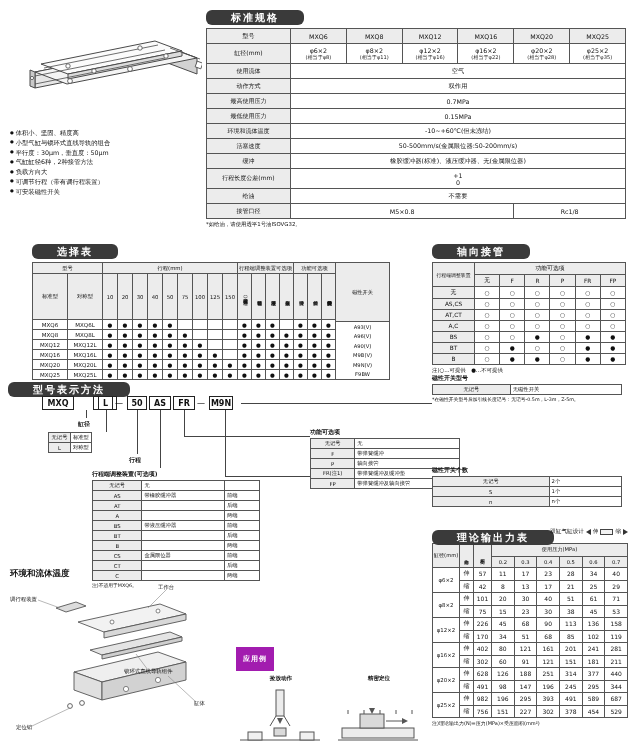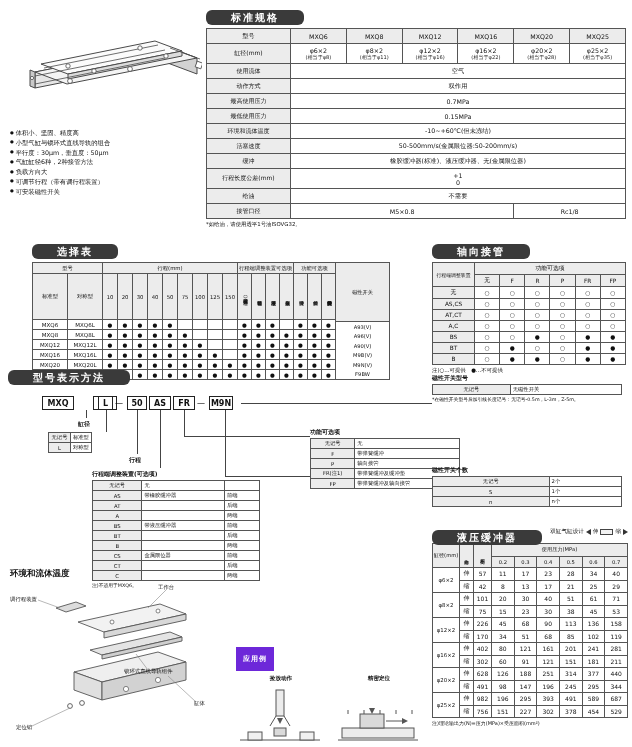--- a/index.html
+++ b/index.html
@@ -79,21 +79,21 @@
   .asm-title { position:absolute; left:10px; top:568px; font-size:8.5px; font-weight:bold; }
   .diagram { position:absolute; left:8px; top:580px; width:224px; height:164px; }
   .diagram svg { position:absolute; left:0; top:0; }
   .dlabel { position:absolute; font-size:5.4px; }
   .diagram div:nth-of-type(1) { left:2px;  top:16px; }
   .diagram div:nth-of-type(2) { left:150px; top:4px; }
   .diagram div:nth-of-type(3) { left:116px; top:88px; width:104px; }
   .diagram div:nth-of-type(4) { left:186px; top:120px; }
   .diagram div:nth-of-type(5) { left:8px; top:144px; }
   .examples { position:absolute; left:236px; top:646px; width:190px; }
-  .ex-bar { display:inline-block; background:#6d28d9; color:#fff; font-size:7px; font-weight:bold; padding:7px 7px; letter-spacing:1px;text-align:right; }
+  .ex-bar { display:inline-block; background:#a21caf; color:#fff; font-size:7px; font-weight:bold; padding:7px 7px; letter-spacing:1px;text-align:right; }
   .ex-flex { display:flex; gap:8px; margin-top:4px; }
   .ex-fig { width:90px; }
   .ex-cap { font-size:5.6px; font-weight:bold; text-align:center; margin-bottom:1px; }
   .ex-fig svg { border:0; }
 </style>
 </head>
 <body>
 
 <div class="page">
 
@@ -482,21 +482,21 @@
             <td>○</td>
             <td>●</td>
             <td>●</td>
           </tr>
         </tbody>
     </table>
     <div class="note">注)○…可提供　●…不可提供</div>
   </div>
 
   <div class="mc">
-    <span class="bar" style="position:absolute;left:0;top:0">型号表示方法</span>
+    <span class="bar" style="position:absolute;left:0;top:12px">型号表示方法</span>
 
     <div class="seg" style="left:34px;width:32px">MXQ</div>
     <div class="seg" style="left:85px;width:24px">12</div>
     <div class="seg" style="left:90px;width:15px">L</div>
     <div class="dash" style="left:107px">—</div>
     <div class="seg" style="left:119px;width:20px">50</div>
     <div class="seg" style="left:141px;width:22px">AS</div>
     <div class="seg" style="left:165px;width:22px">FR</div>
     <div class="dash" style="left:189px">—</div>
     <div class="seg" style="left:201px;width:24px">M9N</div>
@@ -666,21 +666,21 @@
               <td class="code">n</td>
               <td>n个</td>
             </tr>
           </tbody>
       </table>
     </div>
   </div>
 
   <div class="out">
     <div class="out-head">
-      <span class="bar">液压缓冲器</span>
+      <span class="bar">理论输出力表</span>
       <div class="out-legend">
         <span>双缸气缸设计</span>
         <span class="tri-l"></span>
         <span>伸</span>
         <span class="cyl"></span>
         <span>缩</span>
         <span class="tri-r"></span>
       </div>
     </div>
     <table class="tbl out-tbl">

